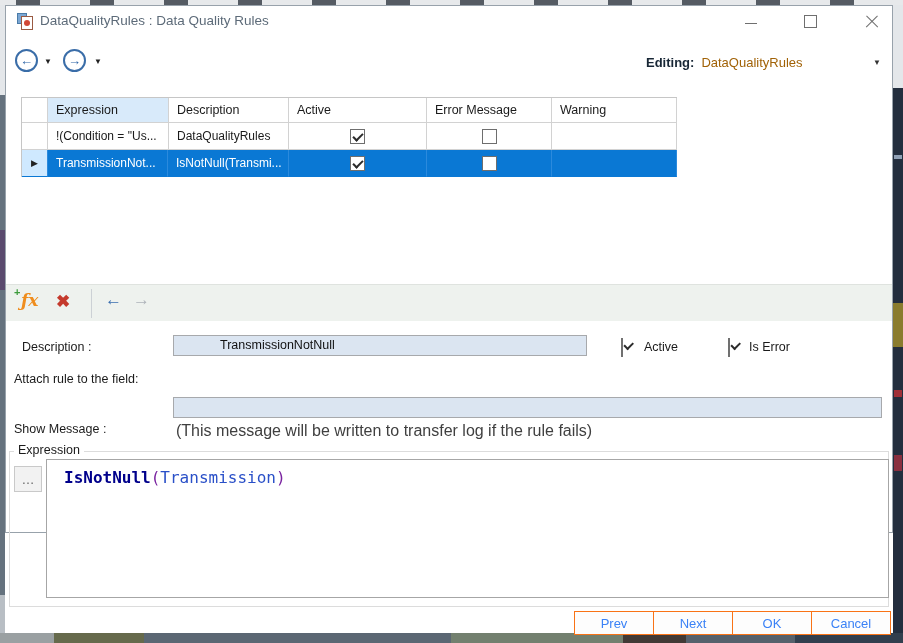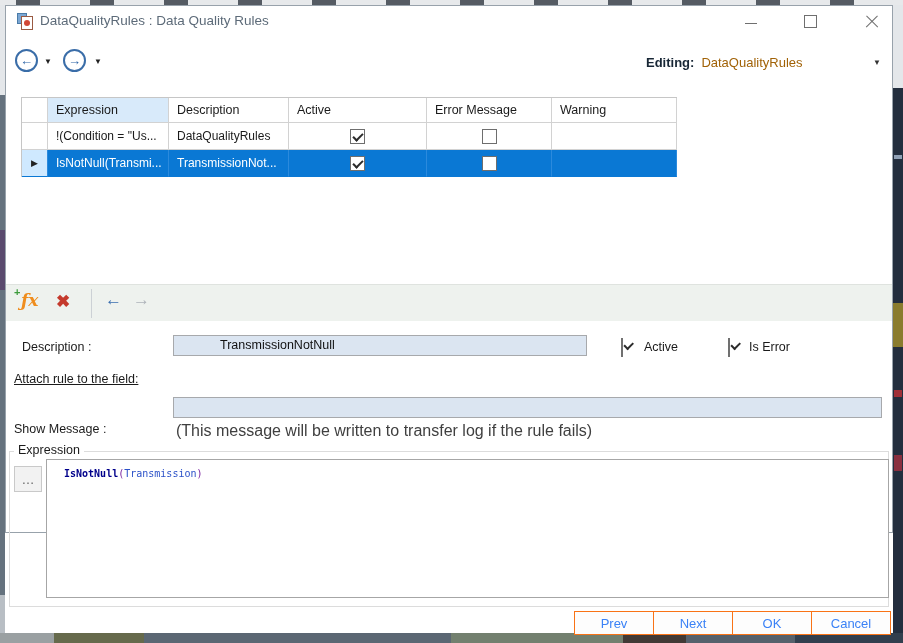--- a/index.html
+++ b/index.html
@@ -68,41 +68,41 @@
   .toolbar { left:0; top:278px; width:886px; height:37px; background:#eef2ee; border-top:1px solid #dfe3df; }
   .tb-fx { left:15px; top:5px; font-family:"DejaVu Serif", serif; font-style:italic; font-weight:bold; font-size:17px; color:#ef8d1d; }
   .tb-plus { position:absolute; left:-7px; top:-4px; font-family:"Liberation Sans", sans-serif; font-style:normal; font-size:11px; font-weight:bold; color:#3c9c3c; }
   .tb-del { left:50px; top:6px; font-size:17px; font-weight:bold; color:#c43a2c; }
   .tb-sep { left:85px; top:4px; width:1px; height:29px; background:#ccd1d5; }
   .tb-back { left:99px; top:5px; font-size:17px; font-weight:bold; color:#3b6fb0; }
   .tb-fwd { left:127px; top:5px; font-size:17px; font-weight:bold; color:#aeb4ba; }
 
   
   .lbl { left:8px; font-size:12.5px; color:#1a1a1a; white-space:nowrap; }
-  .lbl-desc { top:334px;margin-left:8px; } .lbl-attach { top:366px;text-decoration:underline; } .lbl-show { top:416px; }
+  .lbl-desc { top:334px;margin-left:8px; } .lbl-attach { top:366px; } .lbl-show { top:416px; }
   .fld { background:#dbe5f1; border:1px solid #a7a9ac; font-size:12.5px; color:#111; padding:2px 4px; line-height:15px; overflow:hidden; white-space:nowrap; }
   .fld-desc { left:167px; top:329px; width:414px; height:21px;padding-left:46px; }
   .fld-show { left:167px; top:391px; width:709px; height:21px; }
   .combo { left:167px; top:361px; width:414px; height:22px; border:1px solid #4a80c2; display:flex; background:#d9e4f0; }
   .combo-val { flex:1; padding:3px 4px; font-size:12.5px; color:#111; white-space:nowrap; overflow:hidden; }
   .combo-btn { width:17px; border-left:1px solid #4a80c2; background:#e6eef9; display:flex; align-items:center; justify-content:center; font-size:7px; color:#333; }
   .fcb { width:14px; height:14px; border:1px solid #707070; background:#fff; position:relative; }
   .fcb.checked::after { left:2px; top:2.5px; width:7px; height:3.5px; }
   .cb-active { left:615px; top:333px; } .cb-iserror { left:720px; top:333px; }
   .cb-lbl { font-size:12.5px; color:#1a1a1a; top:334px; }
   .cbl-active { left:638px; } .cbl-iserror { left:743px; }
   .hint { left:170px; top:416px; font-size:16px; color:#3f3f3f; }
 
   
   .expr-group { left:3px; top:445px; width:880px; height:156px; border:1px solid #dcdcdc; }
   .expr-label { left:8px; top:437px; background:#fff; padding:0 4px; font-size:12.5px; color:#1a1a1a; }
   .ellipsis-btn { left:8px; top:460px; width:28px; height:26px; background:#f2f2f2; border:1px solid #c9c9c9;
     color:#666; font-size:13px; display:flex; align-items:center; justify-content:center; }
   .editor { left:40px; top:453px; width:843px; height:139px; background:#fff; border:1px solid #a6a6a6; }
-  .code { padding:8px 0 0 17px; font-family:"DejaVu Sans Mono", monospace; font-size:10px; white-space:pre; }
+  .code { padding:8px 0 0 17px; font-family:"DejaVu Sans Mono", monospace; font-size:16px; white-space:pre; }
   .code-fn { color:#00008b; font-weight:bold; }
   .code-paren { color:#7a24a0; }
   .code-arg { color:#2a50c8; }
 
   
   .btn-row { left:568px; top:605px; display:flex; }
   .dlg-btn { width:80px; height:24px; background:#fdfdfd; border:1px solid #f97316; margin-left:-1px;
     display:flex; align-items:center; justify-content:center; font-size:13px; color:#3b82f6; cursor:default; }
   .dlg-btn:first-child { margin-left:0; }
 </style>
@@ -175,22 +175,22 @@
         </div>
       <div class="g-cell w-warn cb-cell">
           <span class="gcb"></span>
         </div>
       <div class="g-cell w-err"></div>
     </div>
     <div class="g-row row-selected">
       <div class="g-cell w-sel">
           <span class="sel-arrow">▶</span>
         </div>
+      <div class="g-cell w-desc">TransmissionNot...</div>
       <div class="g-cell w-exp">IsNotNull(Transmi...</div>
-      <div class="g-cell w-desc">TransmissionNot...</div>
       <div class="g-cell w-act cb-cell">
           <span class="gcb checked"></span>
         </div>
       <div class="g-cell w-warn cb-cell">
           <span class="gcb"></span>
         </div>
       <div class="g-cell w-err"></div>
     </div>
   </div>
 

